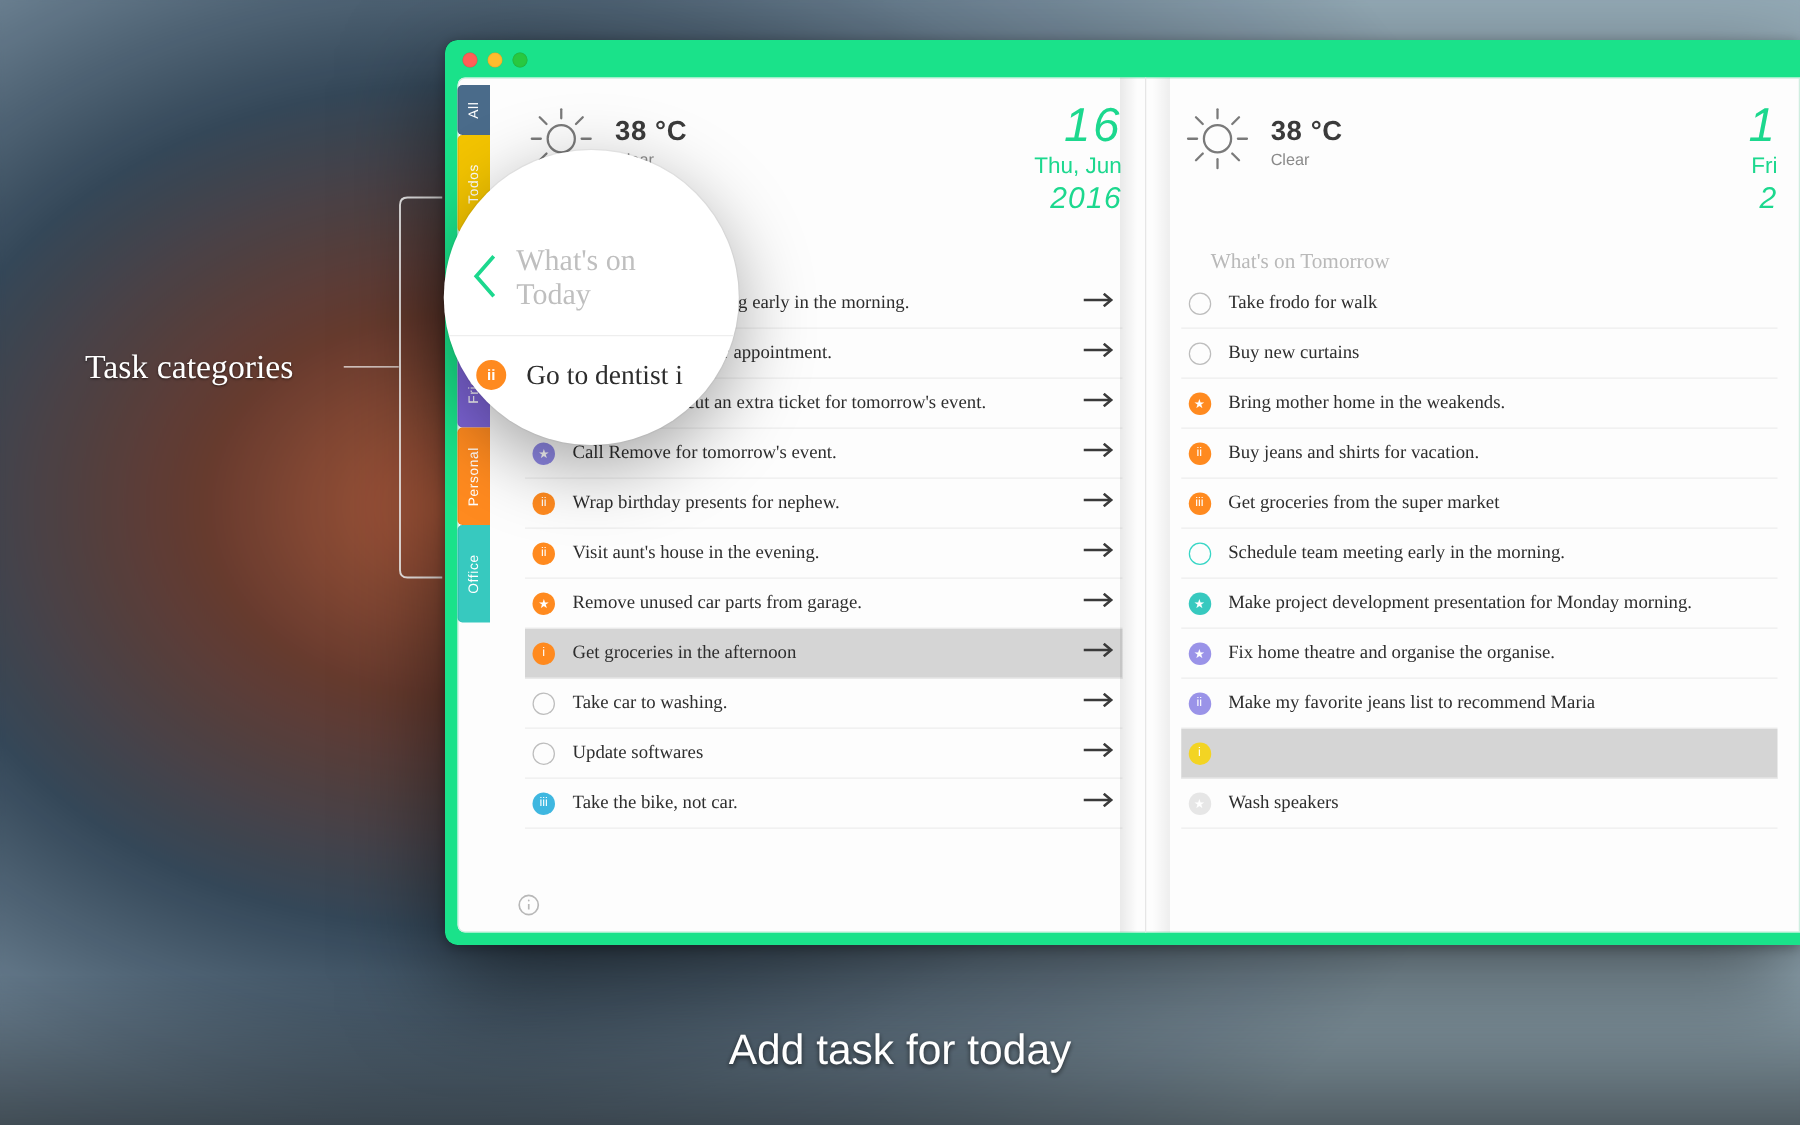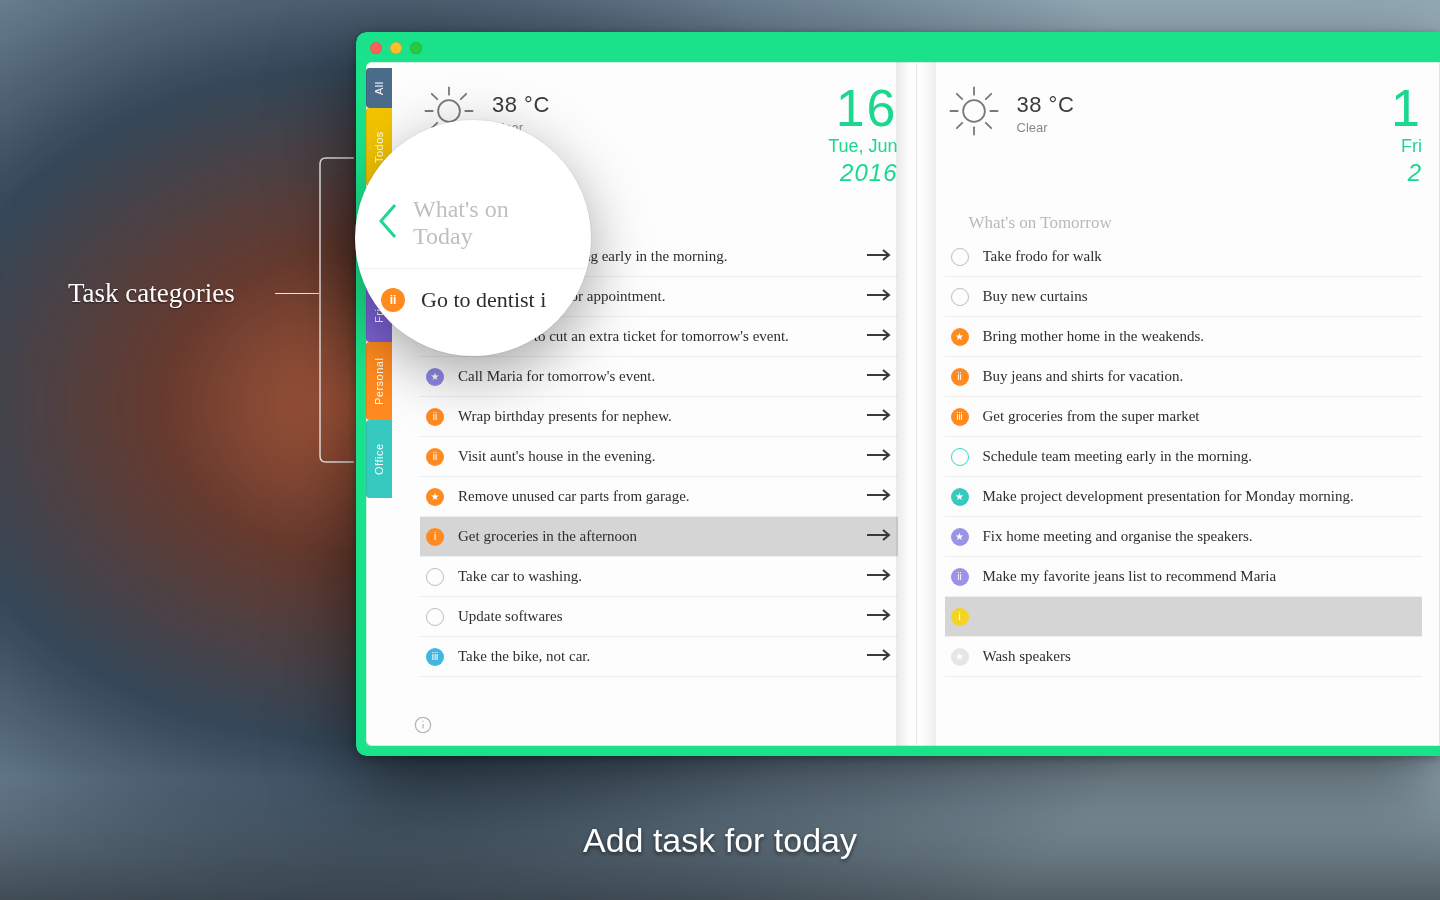--- a/index.html
+++ b/index.html
@@ -78,24 +78,24 @@
   .page.left { border-right:1px solid #e6e6e6; }
   .spine-shadow{
     position:absolute; top:0; bottom:0; left:50%; width:40px; transform:translateX(-50%);
     background: linear-gradient(to right, rgba(0,0,0,0.08), rgba(0,0,0,0) 35%, rgba(0,0,0,0) 65%, rgba(0,0,0,0.06));
     pointer-events:none;
   }
 
   .page-head{ display:flex; align-items:flex-start; }
   .weather{ display:flex; align-items:center; gap:14px; }
   .sun-icon svg{ width:58px; height:58px; stroke:#7a7a7a; fill:none; stroke-width:2; }
-  .weather-text .temp{ font-size:22px; font-weight:400; color:#3b3b3b; letter-spacing:0.5px;}
+  .weather-text .temp{ font-size:22px; font-weight:700; color:#3b3b3b; letter-spacing:0.5px;}
   .weather-text .cond{ font-size:13px; color:#8a8a8a; margin-top:2px;}
   .date-block{ margin-left:auto; text-align:right; color:#1cd88e; }
-  .date-block .daynum{ font-size:52px; font-weight:200; line-height:1; letter-spacing:2px;}
+  .date-block .daynum{ font-size:38px; font-weight:200; line-height:1; letter-spacing:2px;font-style:italic;}
   .date-block .daylabel{ font-size:18px; margin-top:2px; }
   .date-block .year{ font-size:24px; margin-top:2px; letter-spacing:1px;font-style:italic;}
 
   .section-title{
     font-family: "Segoe Script","Comic Sans MS","Bradley Hand",cursive;
     color:#b9b9b9; font-size:17px; margin:26px 0 4px 24px;
   }
 
   .tasks{ margin-top:4px; }
   .task{
@@ -190,21 +190,21 @@
                   </g>
                 </svg>
             </span>
             <div class="weather-text">
               <div class="temp">38 °C</div>
               <div class="cond">Clear</div>
             </div>
           </div>
           <div class="date-block">
             <div class="daynum">16</div>
-            <div class="daylabel">Tue, Jun</div>
+            <div class="daylabel">Thu, Jun</div>
             <div class="year">2016</div>
           </div>
         </div>
 
         <div class="section-title">What's on Today</div>
         <div class="tasks" id="tasks-today">
             <div class="task">
               <span class="dot hollow"></span>
               <span class="txt">Schedule team meeting early in the morning.</span>
               <span class="arrow"><svg viewBox="0 0 26 12">
@@ -223,21 +223,21 @@
             <div class="task">
               <span class="dot " style="background: rgb(233, 74, 156);">iii</span>
               <span class="txt">Don't forget to cut an extra ticket for tomorrow's event.</span>
               <span class="arrow"><svg viewBox="0 0 26 12">
                   <line x1="1" y1="6" x2="22" y2="6"></line>
                   <polyline points="17,1 23,6 17,11"></polyline>
                 </svg></span>
             </div>
             <div class="task">
               <span class="dot " style="background: rgb(143, 136, 230);">★</span>
-              <span class="txt">Call Maria for tomorrow's event.</span>
+              <span class="txt">Call Remove for tomorrow's event.</span>
               <span class="arrow"><svg viewBox="0 0 26 12">
                   <line x1="1" y1="6" x2="22" y2="6"></line>
                   <polyline points="17,1 23,6 17,11"></polyline>
                 </svg></span>
             </div>
             <div class="task">
               <span class="dot " style="background: rgb(255, 138, 31);">ii</span>
               <span class="txt">Wrap birthday presents for nephew.</span>
               <span class="arrow"><svg viewBox="0 0 26 12">
                   <line x1="1" y1="6" x2="22" y2="6"></line>
@@ -358,21 +358,21 @@
             <div class="task">
               <span class="dot hollow"></span>
               <span class="txt">Schedule team meeting early in the morning.</span>
             </div>
             <div class="task">
               <span class="dot " style="background: rgb(55, 201, 191);">★</span>
               <span class="txt">Make project development presentation for Monday morning.</span>
             </div>
             <div class="task">
               <span class="dot " style="background: rgb(154, 147, 232);">★</span>
-              <span class="txt">Fix home meeting and organise the speakers.</span>
+              <span class="txt">Fix home theatre and organise the organise.</span>
             </div>
             <div class="task">
               <span class="dot " style="background: rgb(154, 147, 232);">ii</span>
               <span class="txt">Make my favorite jeans list to recommend Maria</span>
             </div>
             <div class="task selected">
               <span class="dot " style="background: rgb(243, 212, 35);">i</span>
             </div>
             <div class="task">
               <span class="dot " style="background: rgb(230, 230, 230);">★</span>

